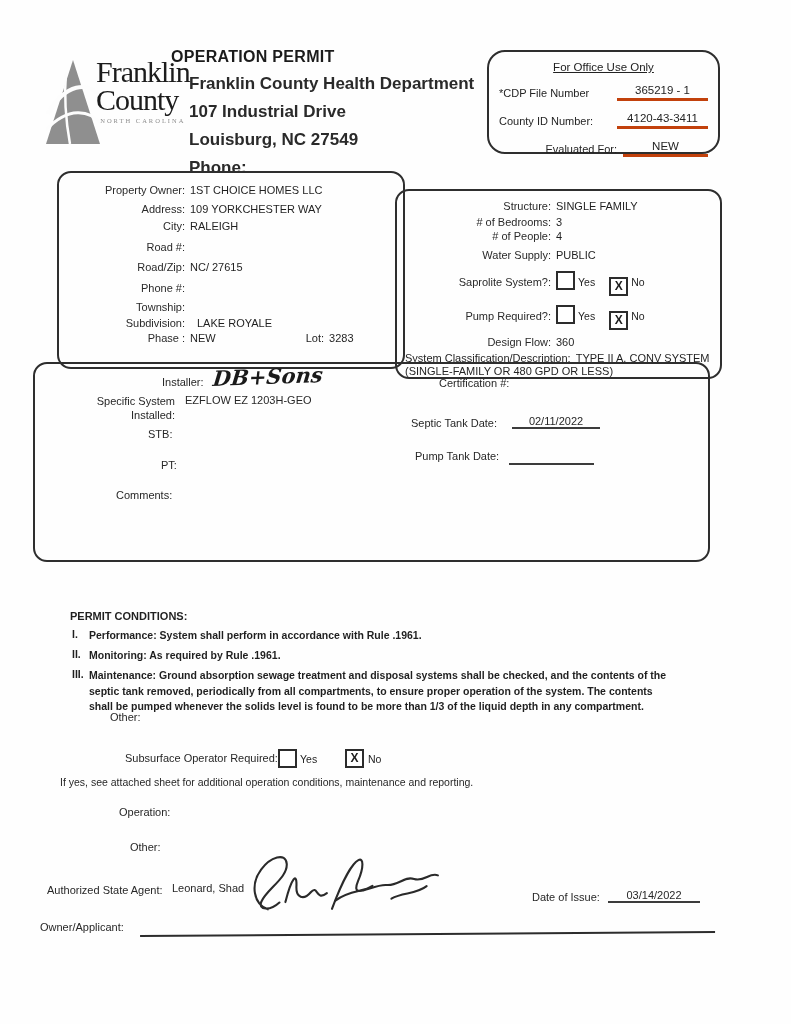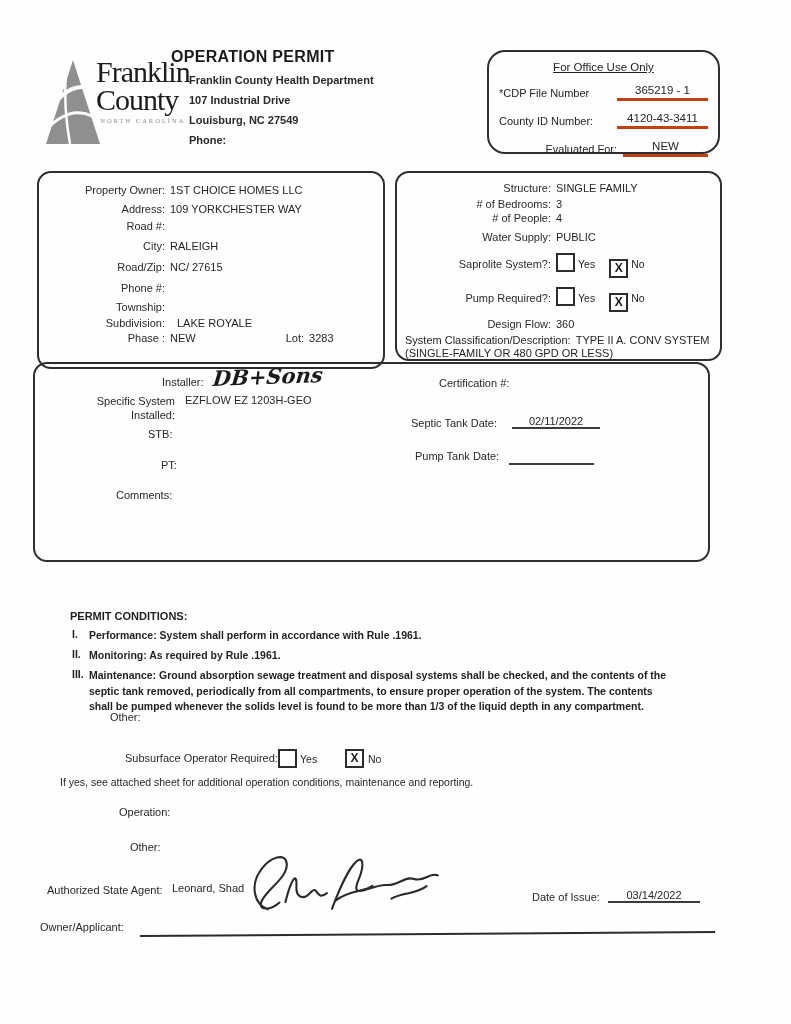--- a/index.html
+++ b/index.html
@@ -9,21 +9,21 @@
     margin:0 auto;
   }
   .abs{position:absolute;}
   .box{position:absolute;border:2px solid #2e2e2e;border-radius:14px;}
   
   .logo-wrap{display:flex;align-items:flex-start;}
   .logo-text{font-family:"Liberation Serif","DejaVu Serif",serif;color:#1c1c1c;line-height:0.92;margin-left:-6px;margin-top:6px;}
   .logo-text .l1,.logo-text .l2{font-size:30px;letter-spacing:-1px;}
   .logo-sub{font-size:6.5px;letter-spacing:2px;color:#8d8d8d;margin-top:5px;text-align:center;}
   .doc-title{font-size:16px;font-weight:bold;letter-spacing:.3px;color:#1b1b1b;}
-  .hdr-line{font-size:11px;font-weight:bold;color:#2a2a2a;margin-top:8px;}
+  .hdr-line{font-size:17px;font-weight:bold;color:#2a2a2a;margin-top:8px;}
   
   .office-title{font-size:11.5px;text-align:center;margin-top:9px;text-decoration:underline;color:#222;}
   .office-row{display:flex;align-items:flex-end;padding:0 10px;margin-top:11px;}
   .office-row .olbl{font-size:11px;flex:0 0 118px;padding-bottom:2px;}
   .office-row .oval{flex:1;text-align:center;font-size:11.5px;border-bottom:3px solid #c2410c;padding-bottom:2px;}
   
   .frow{display:flex;align-items:baseline;font-size:11px;}
   .flabel{text-align:right;flex:0 0 auto;color:#2a2a2a;}
   .fval{margin-left:5px;white-space:nowrap;color:#1f1f1f;}
   .prop .flabel{width:112px;}
@@ -75,37 +75,37 @@
     <div class="office-row">
       <span class="olbl">County ID Number:</span>
       <span class="oval">4120-43-3411</span>
     </div>
     <div class="office-row">
       <span class="olbl" style="text-align:right;padding-right:6px;">Evaluated For:</span>
       <span class="oval">NEW</span>
     </div>
   </div>
 
-  <div class="box prop" style="left:37px;top:171px;width:336px;height:186px;padding:4px;">
+  <div class="box prop" style="left:57px;top:171px;width:336px;height:186px;padding:4px;">
     <div style="position:absolute;left:14px;top:11px;right:10px;">
       <div class="frow" style="margin-bottom:7px;">
         <span class="flabel">Property Owner:</span>
         <span class="fval">1ST CHOICE HOMES LLC</span>
       </div>
       <div class="frow" style="margin-bottom:5px;">
         <span class="flabel">Address:</span>
         <span class="fval">109 YORKCHESTER WAY</span>
       </div>
+      <div class="frow" style="margin-bottom:9px;">
+        <span class="flabel">City:</span>
+        <span class="fval">RALEIGH</span>
+      </div>
       <div class="frow" style="margin-bottom:8px;">
         <span class="flabel">Road #:</span>
         <span class="fval"></span>
-      </div>
-      <div class="frow" style="margin-bottom:9px;">
-        <span class="flabel">City:</span>
-        <span class="fval">RALEIGH</span>
       </div>
       <div class="frow" style="margin-bottom:9px;">
         <span class="flabel">Road/Zip:</span>
         <span class="fval">NC/ 27615</span>
       </div>
       <div class="frow" style="margin-bottom:7px;">
         <span class="flabel">Phone #:</span>
         <span class="fval"></span>
       </div>
       <div class="frow" style="margin-bottom:4px;">
@@ -118,21 +118,21 @@
       </div>
       <div class="frow">
         <span class="flabel">Phase :</span>
         <span class="fval">NEW</span>
         <span style="margin-left:90px;">Lot:</span>
         <span class="fval">3283</span>
       </div>
     </div>
   </div>
 
-  <div class="box struct" style="left:395px;top:171px;width:323px;height:186px;">
+  <div class="box struct" style="left:395px;top:189px;width:323px;height:186px;">
     <div style="position:absolute;left:8px;top:9px;right:6px;">
       <div class="frow" style="margin-bottom:4px;">
         <span class="flabel">Structure:</span>
         <span class="fval">SINGLE FAMILY</span>
       </div>
       <div class="frow" style="margin-bottom:2px;">
         <span class="flabel"># of Bedrooms:</span>
         <span class="fval">3</span>
       </div>
       <div class="frow" style="margin-bottom:7px;">

